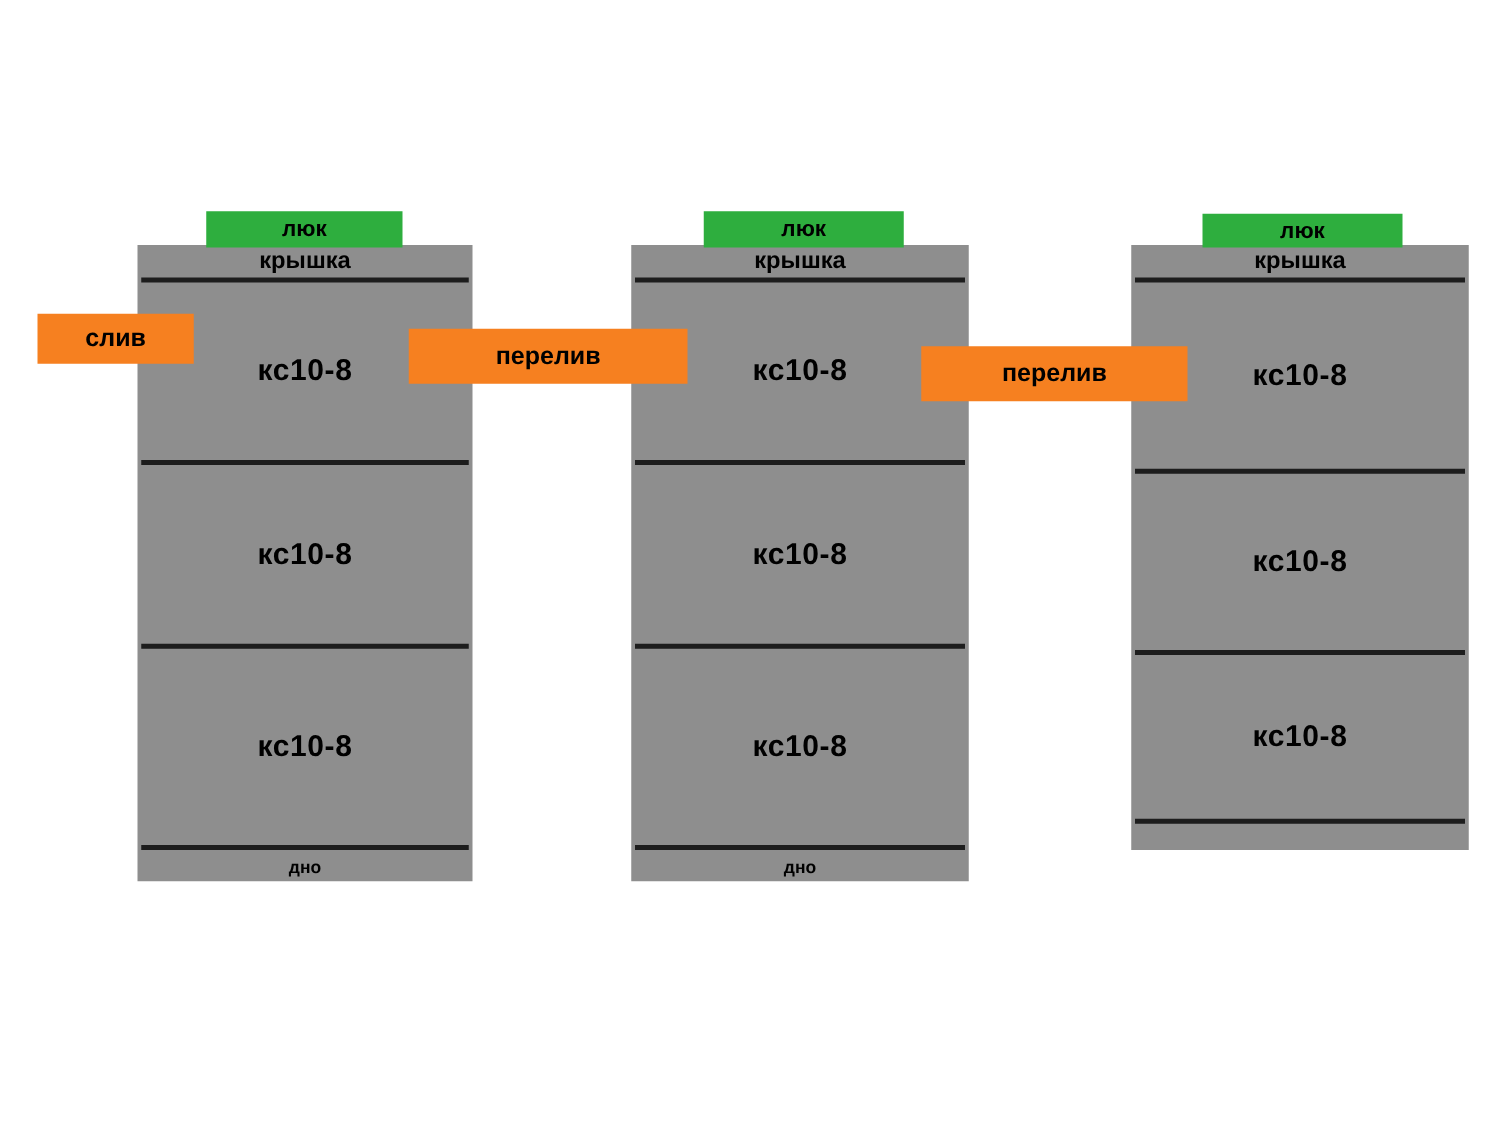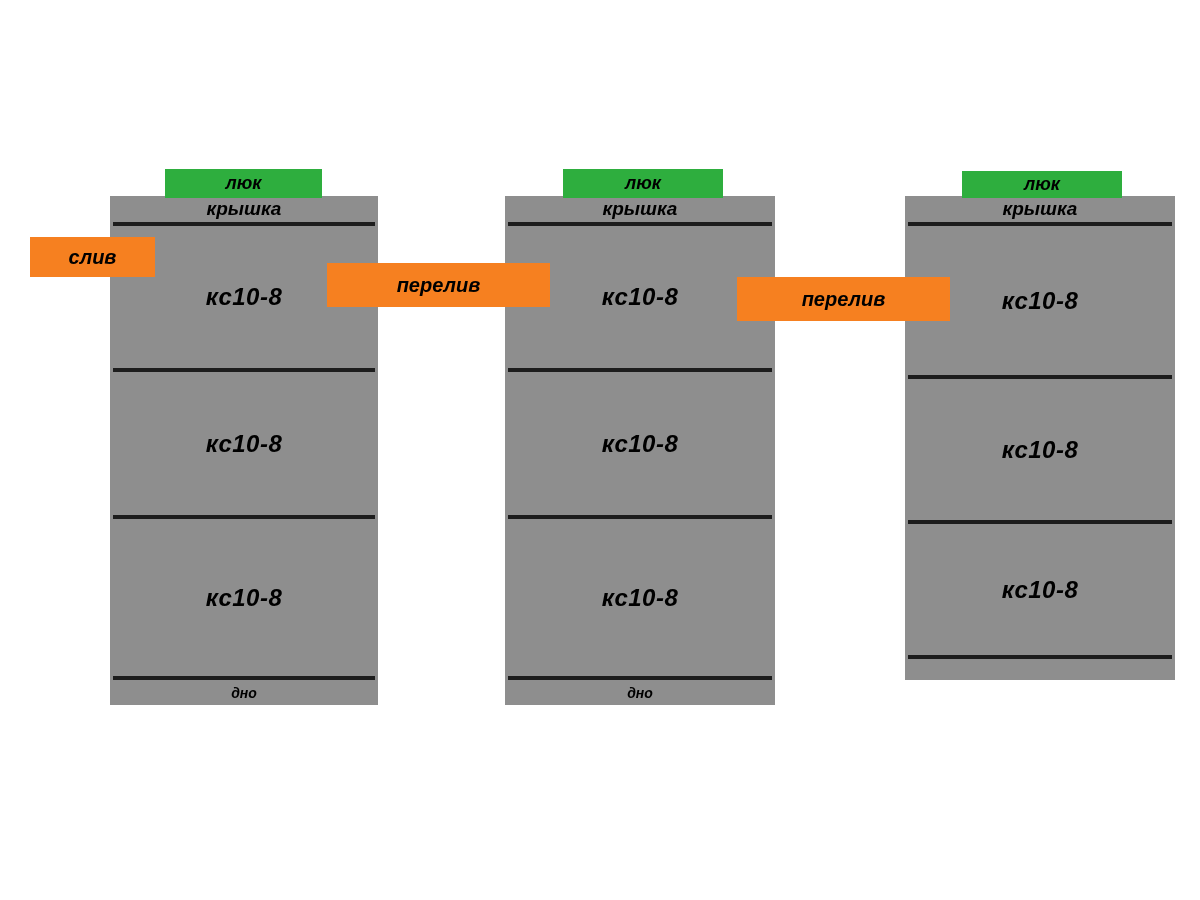--- a/index.html
+++ b/index.html
@@ -1,15 +1,15 @@
 <!DOCTYPE html>
 <html style="--ring-gray: #8e8e8e; --hatch-green: #2eae3e; --pipe-orange: #f68020; --line-black: #1d1d1d;"><head>
 <meta charset="utf-8">
 <style>
-  * { margin:0; padding:0; box-sizing:border-box;font-style:italic; }
+  * { margin:0; padding:0; box-sizing:border-box; }
   html,body { background:#ffffff; }
   body { font-family:"Liberation Sans","DejaVu Sans",sans-serif; color:#000; }
 
   .canvas {
     position:relative;
     width:1200px;
     height:900px;
     background:#ffffff;
     overflow:hidden;
   }
@@ -104,17 +104,17 @@
     <div class="hline" style="top:26px;"></div>
     <div class="ring" style="top:30px; height:149px;">кс10-8</div>
     <div class="hline" style="top:179px;"></div>
     <div class="ring" style="top:183px; height:141px;">кс10-8</div>
     <div class="hline" style="top:324px;"></div>
     <div class="ring" style="top:328px; height:131px;">кс10-8</div>
     <div class="hline" style="top:459px;"></div>
     <div class="bottom" style="top:463px; height:21px;"></div>
   </div>
 
-  <div class="pipe" style="left:30px; top:237px; width:125px; height:40px;">слив</div>
+  <div class="pipe" style="left:30px; top:251px; width:125px; height:40px;">слив</div>
   <div class="pipe" style="left:327px; top:263px; width:223px; height:44px;">перелив</div>
   <div class="pipe" style="left:737px; top:277px; width:213px; height:44px;">перелив</div>
 
 </div>
 
 </body></html>

